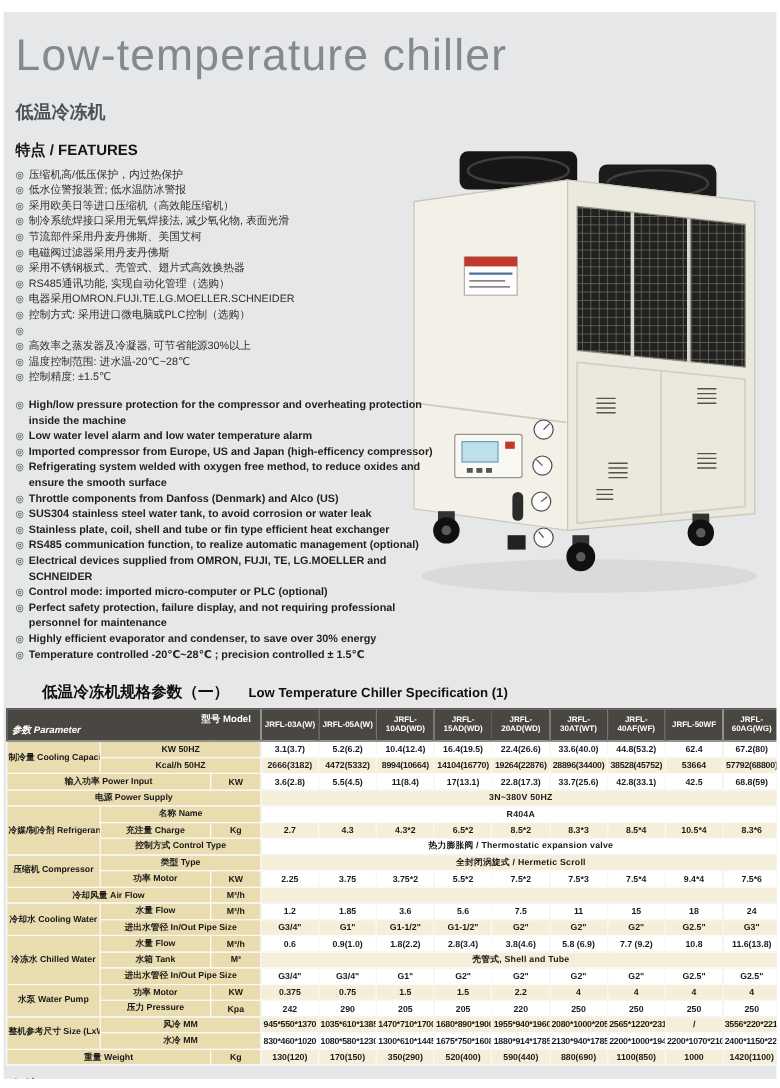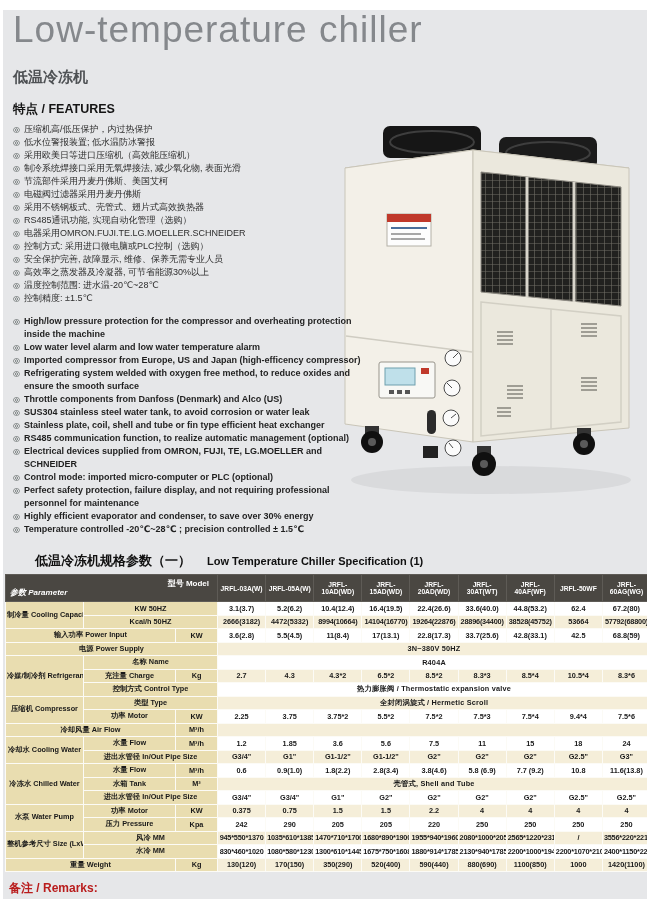--- a/index.html
+++ b/index.html
@@ -6,21 +6,21 @@
   body{
     width:650px;height:907px;background:#ffffff;
     font-family:"Liberation Sans","DejaVu Sans",sans-serif;
     -webkit-font-smoothing:antialiased;
   }
   .page{
     position:relative;margin:10px 3px 0 3px;height:889px;
     background:#e6e7e9;overflow:hidden;
   }
   
-  .hd{padding:0 0 0 10px;}
+  .hd{padding:16px 0 0 10px;}
   .hd h1{
     margin:0;font-size:37px;font-weight:400;color:#85888c;
     letter-spacing:1px;line-height:40px;
   }
   .hd .sub{font-size:15px;color:#4e5154;font-weight:600;margin-top:18px;}
   
   .features{margin:14px 0 16px 10px;width:348px;position:relative;z-index:2;}
   .features h2{margin:0 0 5px 0;font-size:12.5px;color:#141414;}
   .features ul{list-style:none;margin:0;padding:0;}
   .features li{display:flex;font-size:9px;color:#2d2d2d;line-height:13px;}
@@ -113,21 +113,20 @@
         <li>
           <span class="mk">◎</span>
           <span>电器采用OMRON.FUJI.TE.LG.MOELLER.SCHNEIDER</span>
         </li>
         <li>
           <span class="mk">◎</span>
           <span>控制方式: 采用进口微电脑或PLC控制（选购）</span>
         </li>
         <li>
           <span class="mk">◎</span>
-          <span>安全保护完善, 故障显示, 维修、保养无需专业人员</span>
         </li>
         <li>
           <span class="mk">◎</span>
           <span>高效率之蒸发器及冷凝器, 可节省能源30%以上</span>
         </li>
         <li>
           <span class="mk">◎</span>
           <span>温度控制范围: 进水温-20℃~28℃</span>
         </li>
         <li>

